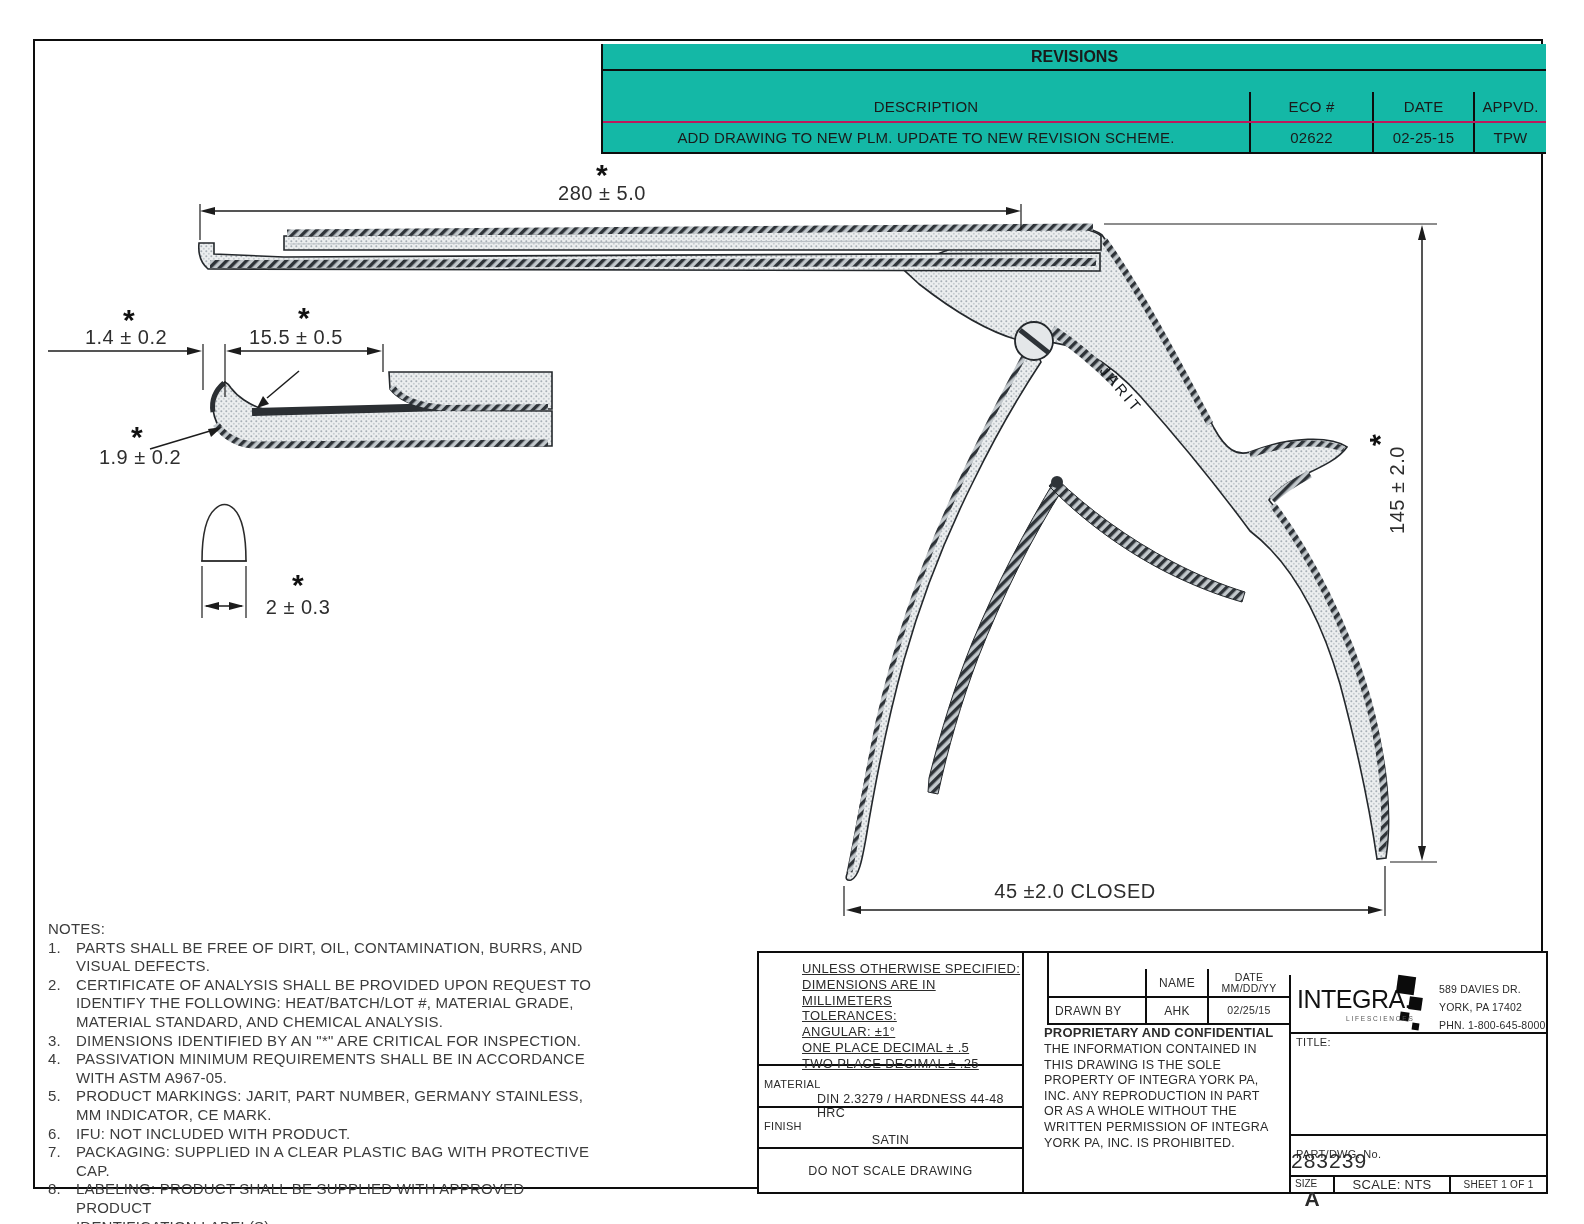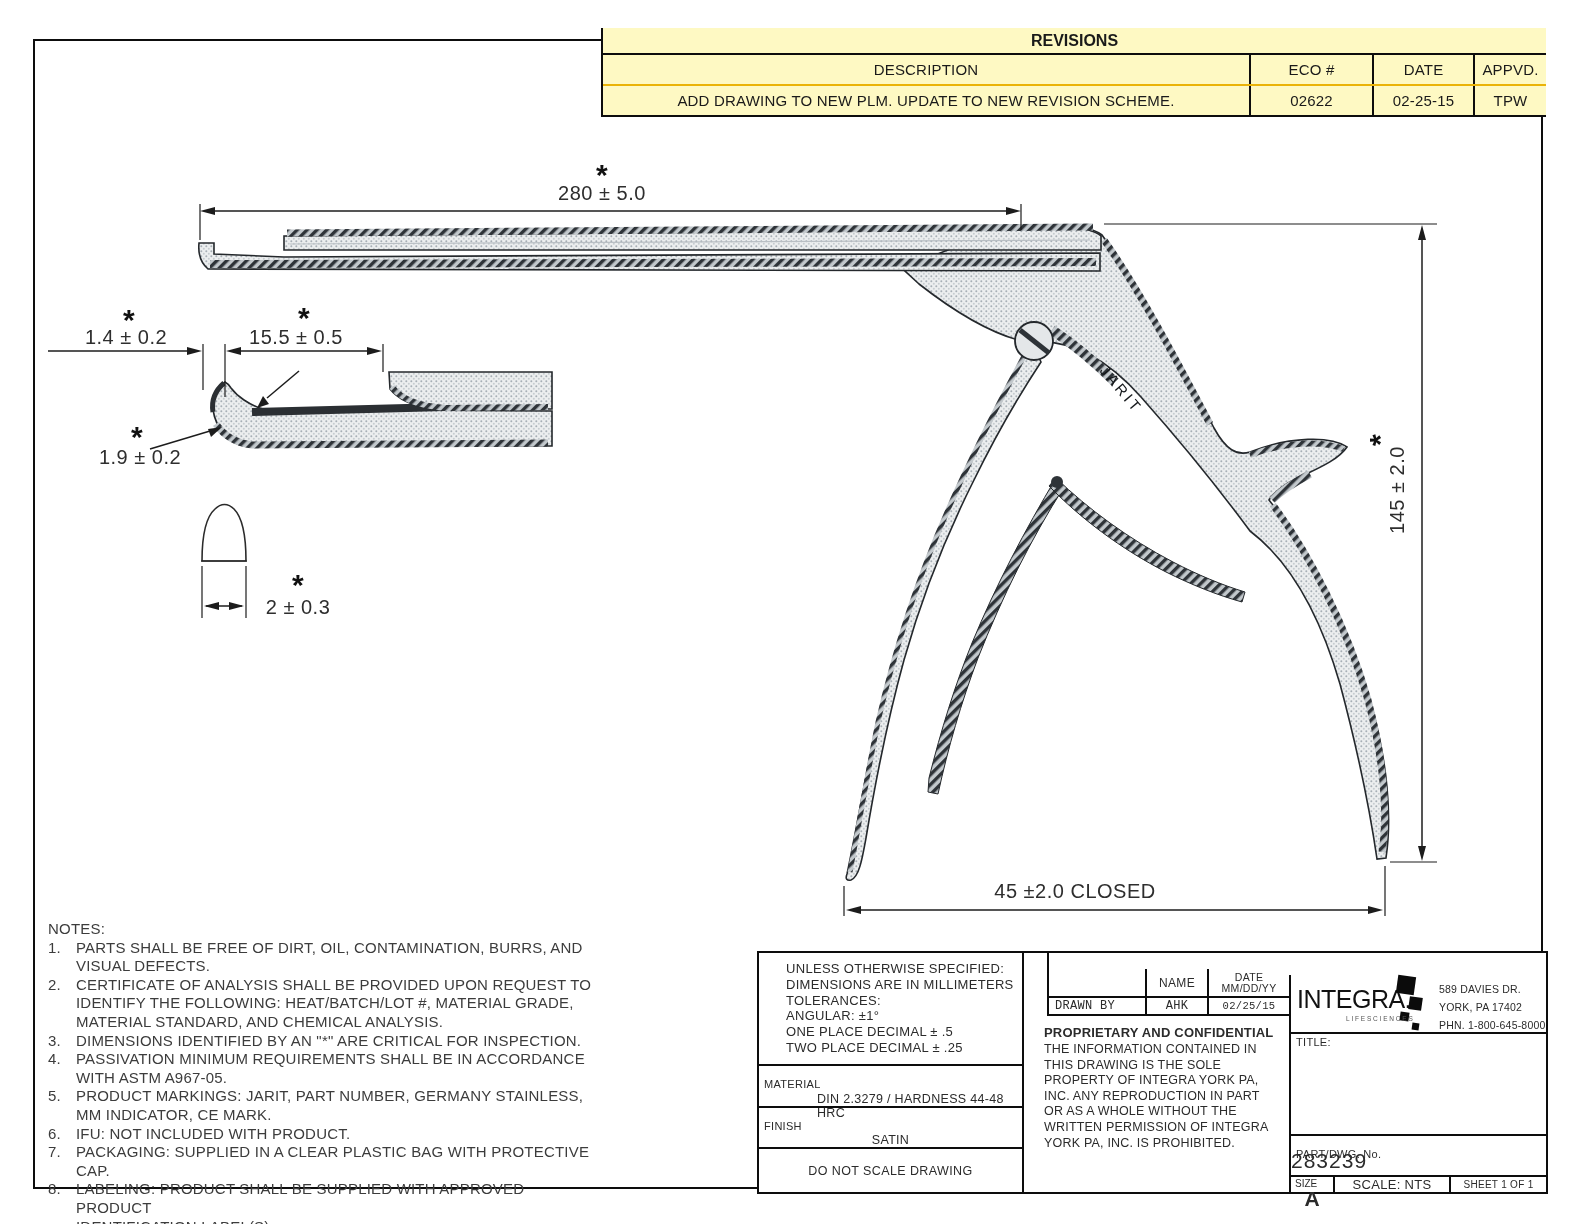--- a/index.html
+++ b/index.html
@@ -1,57 +1,57 @@
 <!DOCTYPE html>
 <html><head>
 <meta charset="utf-8">
 <style>
   html,body{margin:0;padding:0;background:#f4f4f4;}
   .sheet{position:relative;width:1584px;height:1224px;background:#ffffff;overflow:hidden;
          font-family:"Liberation Sans",sans-serif;color:#1a1a1a;}
   .frame{position:absolute;left:33px;top:39px;width:1506px;height:1146px;border:2.5px solid #0d0d0d;}
 
   
-  .rev{position:absolute;left:601px;top:28px;width:943px;border-left:2px solid #0d0d0d;
-       border-bottom:2px solid #0d0d0d;background:#fef9c3;}
+  .rev{position:absolute;left:601px;top:44px;width:943px;border-left:2px solid #0d0d0d;
+       border-bottom:2px solid #0d0d0d;background:#14b8a6;}
   .rev-title{height:25px;border-bottom:2px solid #0d0d0d;display:flex;align-items:center;
              justify-content:center;font-weight:bold;font-size:16px;}
   .rev-row{display:flex;height:29px;}
-  .rev-row.head{border-bottom:2px solid #eab308;}
+  .rev-row.head{border-bottom:2px solid #be185d;margin-top:21px;}
   .rev-cell{display:flex;align-items:center;justify-content:center;font-size:15px;letter-spacing:.2px;}
   .rc-desc{width:646px;}
   .rc-eco{width:121px;border-left:2px solid #0d0d0d;}
   .rc-date{width:99px;border-left:2px solid #0d0d0d;}
   .rc-appvd{flex:1;border-left:2px solid #0d0d0d;}
 
   
   .notes{position:absolute;left:48px;top:920px;width:545px;font-size:15px;line-height:18.6px;
          color:#3c3c3c;letter-spacing:.2px;}
   .note-row{display:flex;}
   .note-num{width:28px;flex:none;}
   .note-txt{white-space:pre-line;}
 
   
   .tb{position:absolute;left:757px;top:951px;width:787px;height:239px;border:2px solid #0d0d0d;
       display:flex;background:#fff;color:#2b2b2b;}
   .tb-left{width:263px;flex:none;display:flex;flex-direction:column;}
-  .tol{height:103px;border-bottom:2px solid #0d0d0d;padding:8px 0 0 27px;font-size:13px;
-       line-height:15.8px;white-space:pre-line;letter-spacing:.3px;}
+  .tol{height:103px;border-bottom:2px solid #0d0d0d;padding:8px 0 0 43px;font-size:13px;
+       line-height:15.8px;white-space:pre-line;letter-spacing:.3px;text-decoration:underline;}
   .mat{height:40px;border-bottom:2px solid #0d0d0d;}
   .fin{height:39px;border-bottom:2px solid #0d0d0d;}
   .cell-label{font-size:11px;padding:12px 0 0 5px;letter-spacing:.3px;}
   .mat-val{font-size:12.5px;padding-left:58px;margin-top:2px;letter-spacing:.3px;}
   .fin-val{font-size:12.5px;text-align:center;margin-top:1px;letter-spacing:.3px;}
   .dnsd{flex:1;display:flex;align-items:center;justify-content:center;font-size:12.5px;letter-spacing:.4px;}
 
   .tb-mid{width:265px;flex:none;border-left:2px solid #0d0d0d;position:relative;}
   .mini{position:absolute;left:23px;top:0;width:242px;border-left:2px solid #0d0d0d;
         border-bottom:2px solid #0d0d0d;box-sizing:border-box;}
   .mini-row{display:flex;height:27px;}
-  .mini-row.r2{height:16px;font-family:Liberation Mono, monospace;}
+  .mini-row.r2{height:25px;}
   .mini-row.r1{border-bottom:2px solid #0d0d0d;margin-top:16px;}
   .mc{display:flex;align-items:center;justify-content:center;font-size:12px;letter-spacing:.3px;}
   .mc1{width:96px;justify-content:flex-start;padding-left:6px;box-sizing:border-box;}
   .mc2{width:60px;border-left:2px solid #0d0d0d;}
   .mc3{flex:1;border-left:2px solid #0d0d0d;font-size:10.5px;line-height:11px;text-align:center;white-space:pre-line;}
   .prop{position:absolute;left:20px;top:72px;width:240px;}
   .prop-title{font-size:13px;font-weight:bold;letter-spacing:.2px;}
   .prop-body{font-size:12.5px;line-height:15.6px;white-space:pre-line;letter-spacing:.2px;margin-top:2px;}
 
   .tb-right{flex:1;border-left:2px solid #0d0d0d;display:flex;flex-direction:column;margin-top:22px;}

